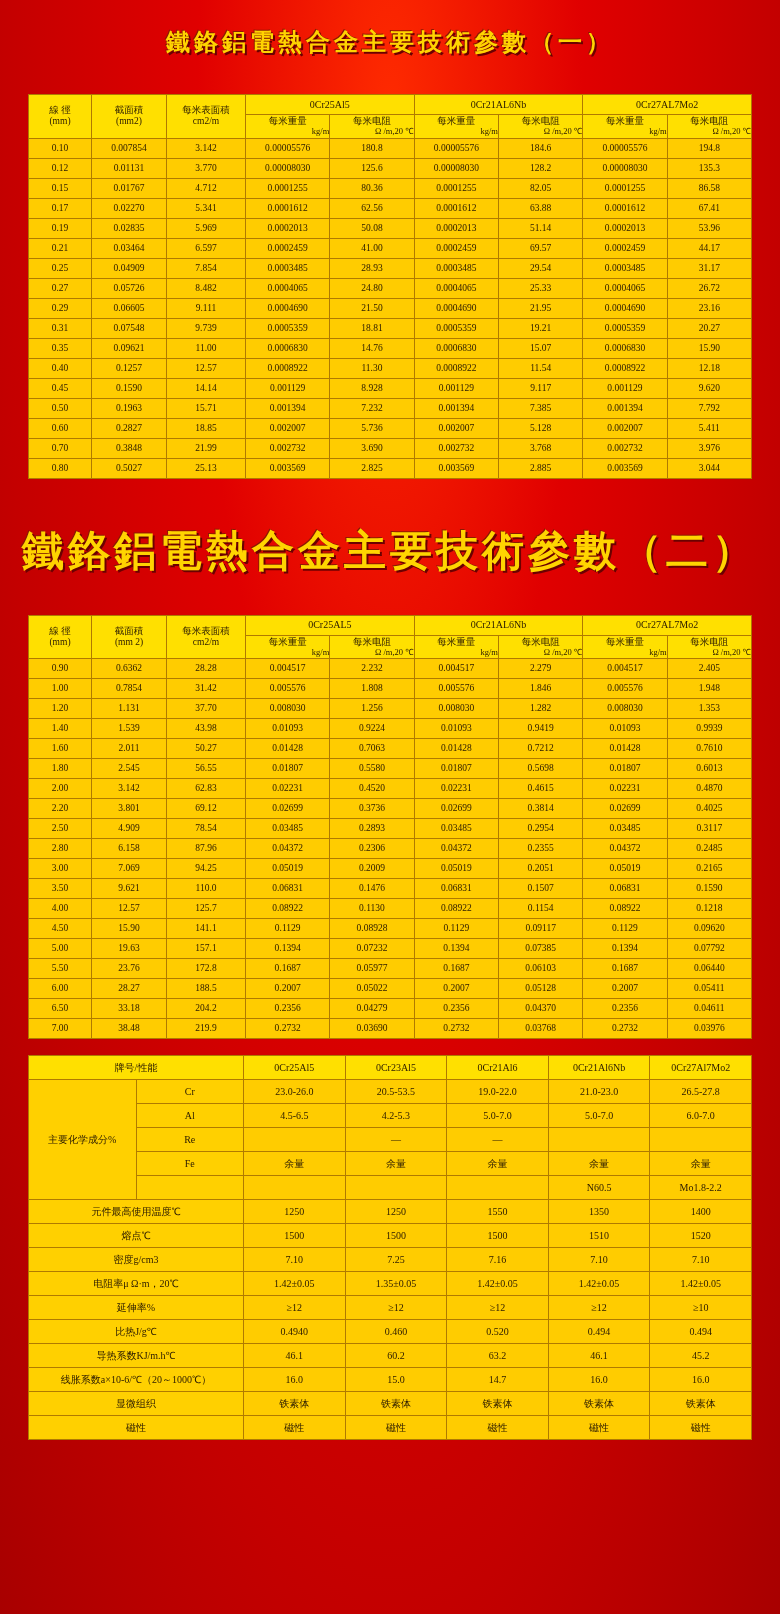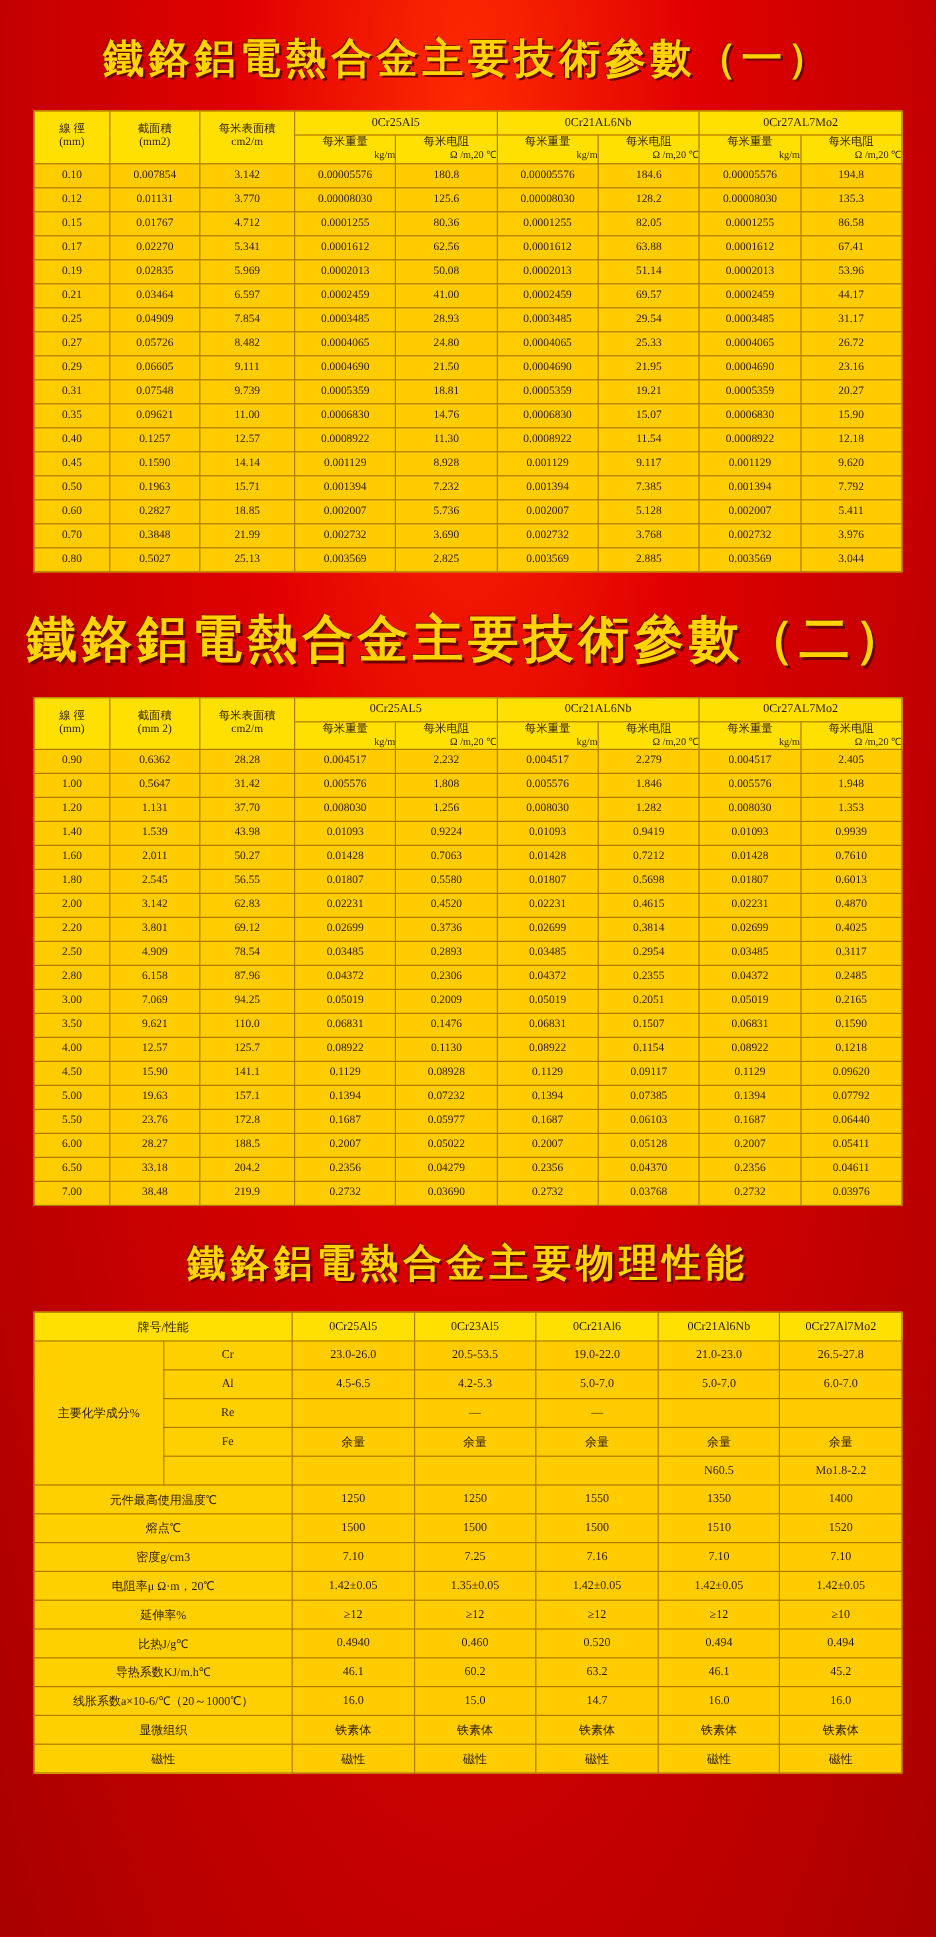--- a/index.html
+++ b/index.html
@@ -21,27 +21,27 @@
     box-sizing: border-box;
   }
   .title {
     text-align: center;
     font-family: "DejaVu Serif", serif;
     font-weight: bold;
     color: #ffd400;
     letter-spacing: 4px;
     text-shadow: 2px 2px 0 #6b0000, -1px -1px 0 #8b1a00;
   }
-  .title-1 { font-size: 34px; padding: 26px 0 20px; }
+  .title-1 { font-size: 24px; padding: 26px 0 20px; }
   .title-2 { font-size: 42px; padding: 28px 0 20px; }
   .title-3 { font-size: 32px; padding: 26px 0 18px; }
 
   .tbl-wrap {
     width: 724px;
-    margin: 0 auto;
+    margin: 16px auto;
   }
   table {
     border-collapse: collapse;
     width: 100%;
     background: #ffcc00;
     table-layout: fixed;
   }
   table.t-wire td, table.t-wire th {
     border: 1px solid #b07a00;
     text-align: center;
@@ -389,21 +389,21 @@
             <td>28.28</td>
             <td>0.004517</td>
             <td>2.232</td>
             <td>0.004517</td>
             <td>2.279</td>
             <td>0.004517</td>
             <td>2.405</td>
           </tr>
           <tr>
             <td class="first">1.00</td>
-            <td>0.5647</td>
+            <td>0.7854</td>
             <td>31.42</td>
             <td>0.005576</td>
             <td>1.808</td>
             <td>0.005576</td>
             <td>1.846</td>
             <td>0.005576</td>
             <td>1.948</td>
           </tr>
           <tr>
             <td class="first">1.20</td>
@@ -589,21 +589,20 @@
             <td>0.03690</td>
             <td>0.2732</td>
             <td>0.03768</td>
             <td>0.2732</td>
             <td>0.03976</td>
           </tr>
         </tbody>
     </table>
   </div>
 
-  <div class="title title-3">鐵鉻鋁電熱合金主要物理性能</div>
 
   <div class="tbl-wrap">
     <table class="t-phys" id="table3">
       <thead>
         <tr>
           <th colspan="2" style="width:210px">牌号/性能</th>
           <th>0Cr25Al5</th>
           <th>0Cr23Al5</th>
           <th>0Cr21Al6</th>
           <th>0Cr21Al6Nb</th>

